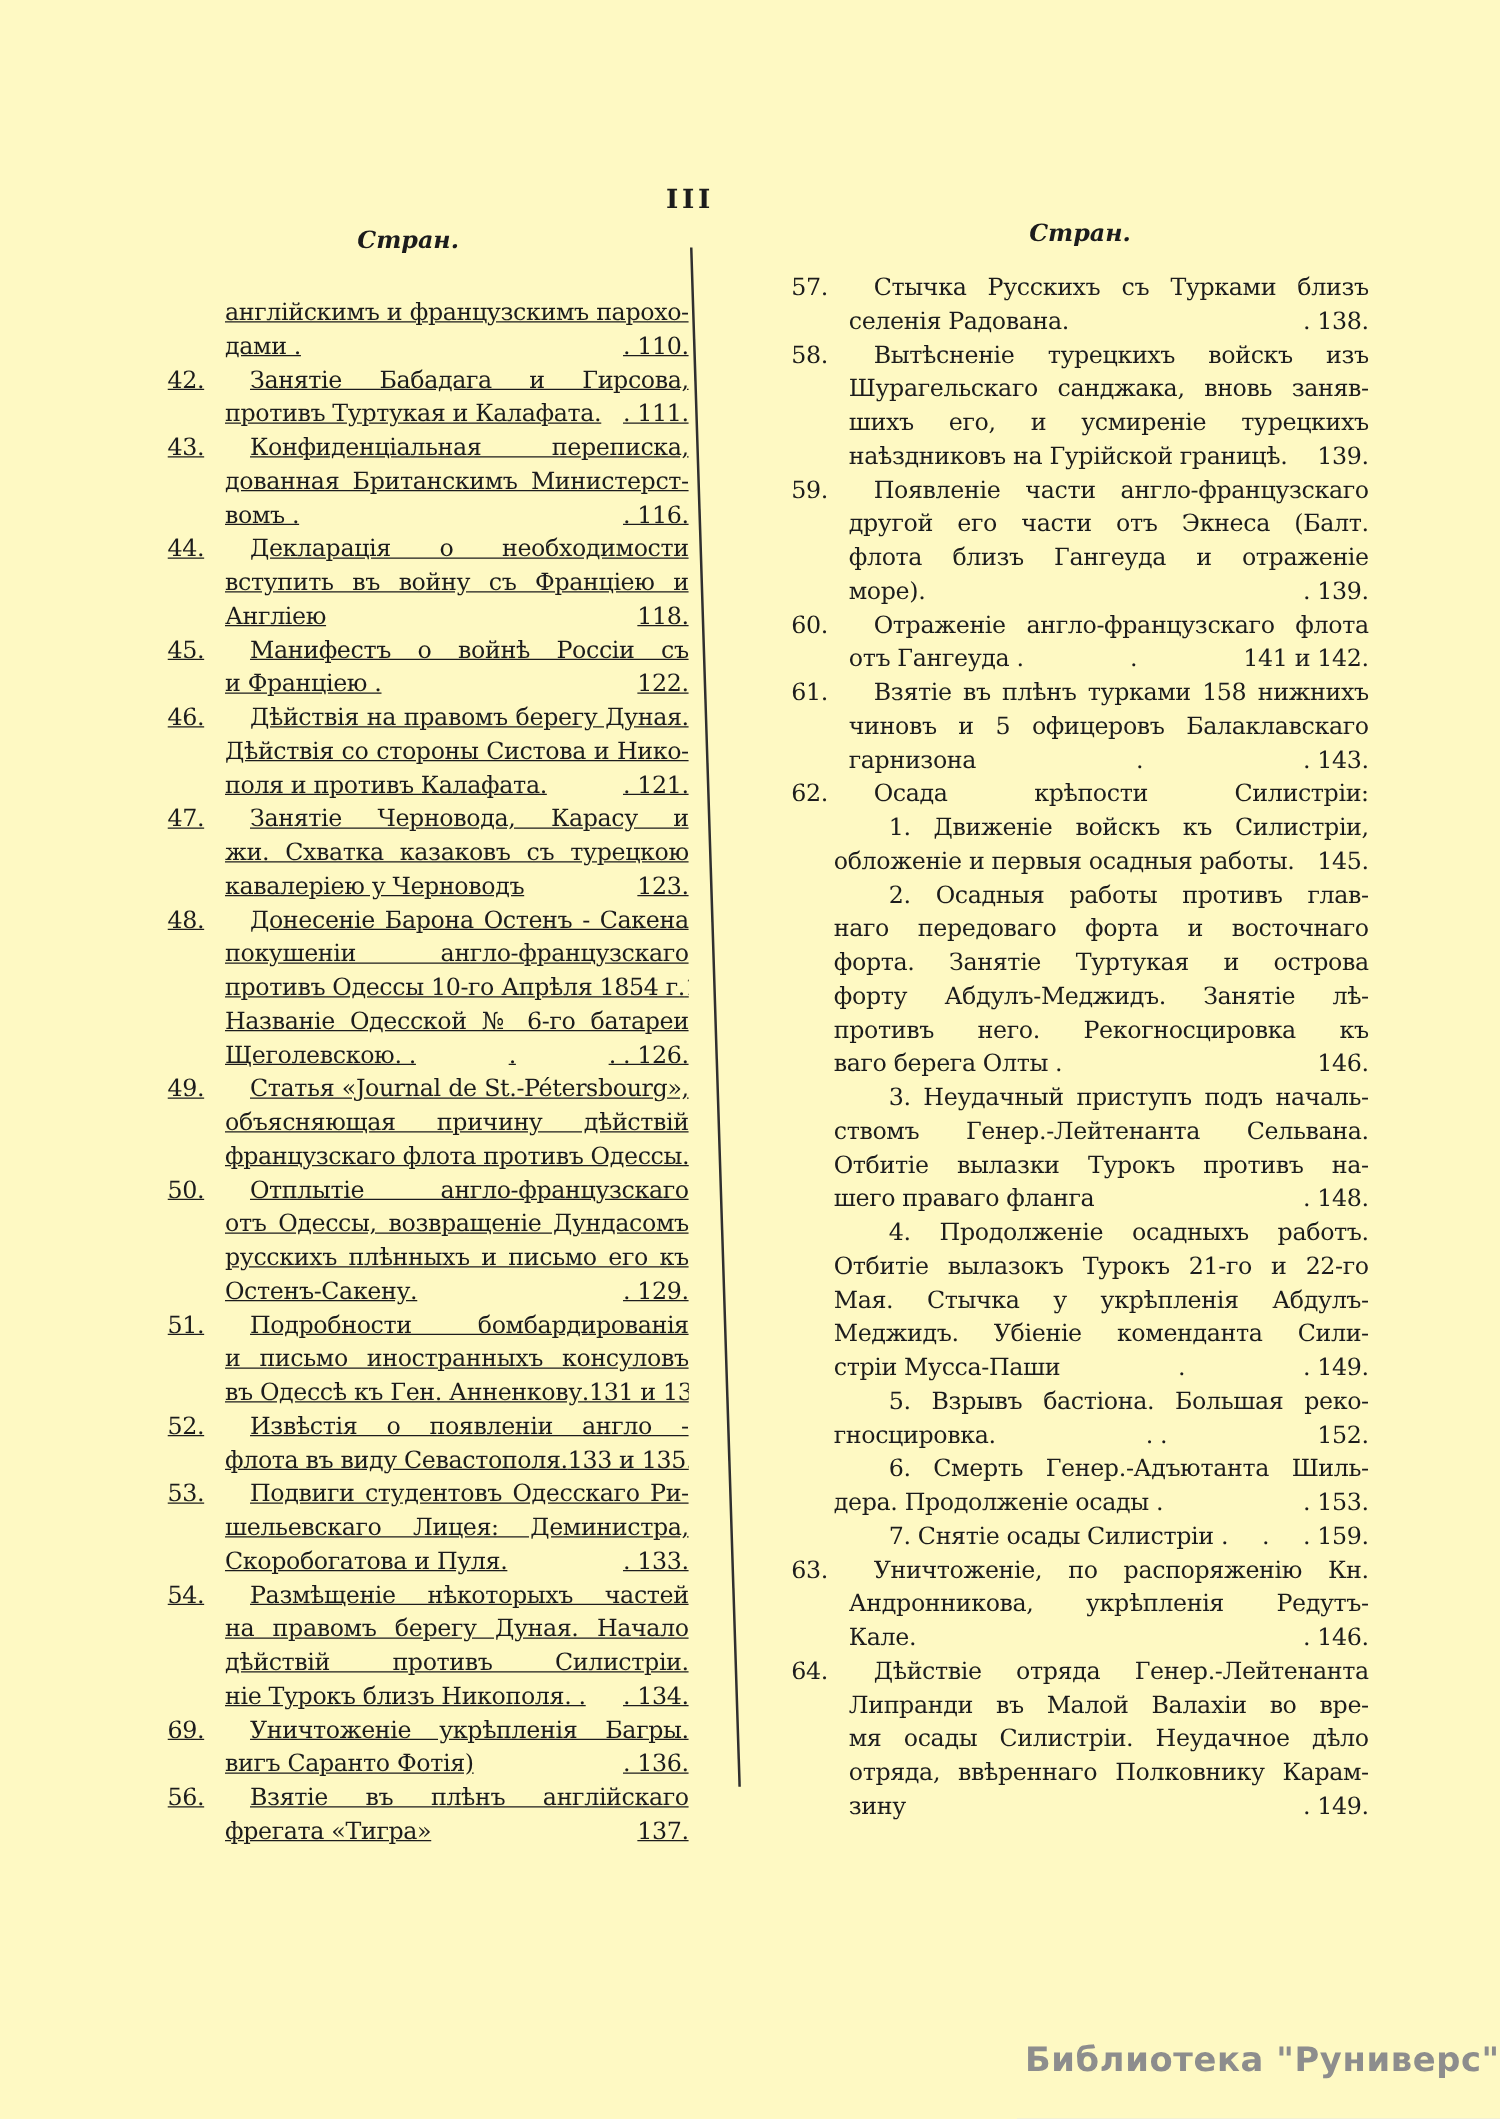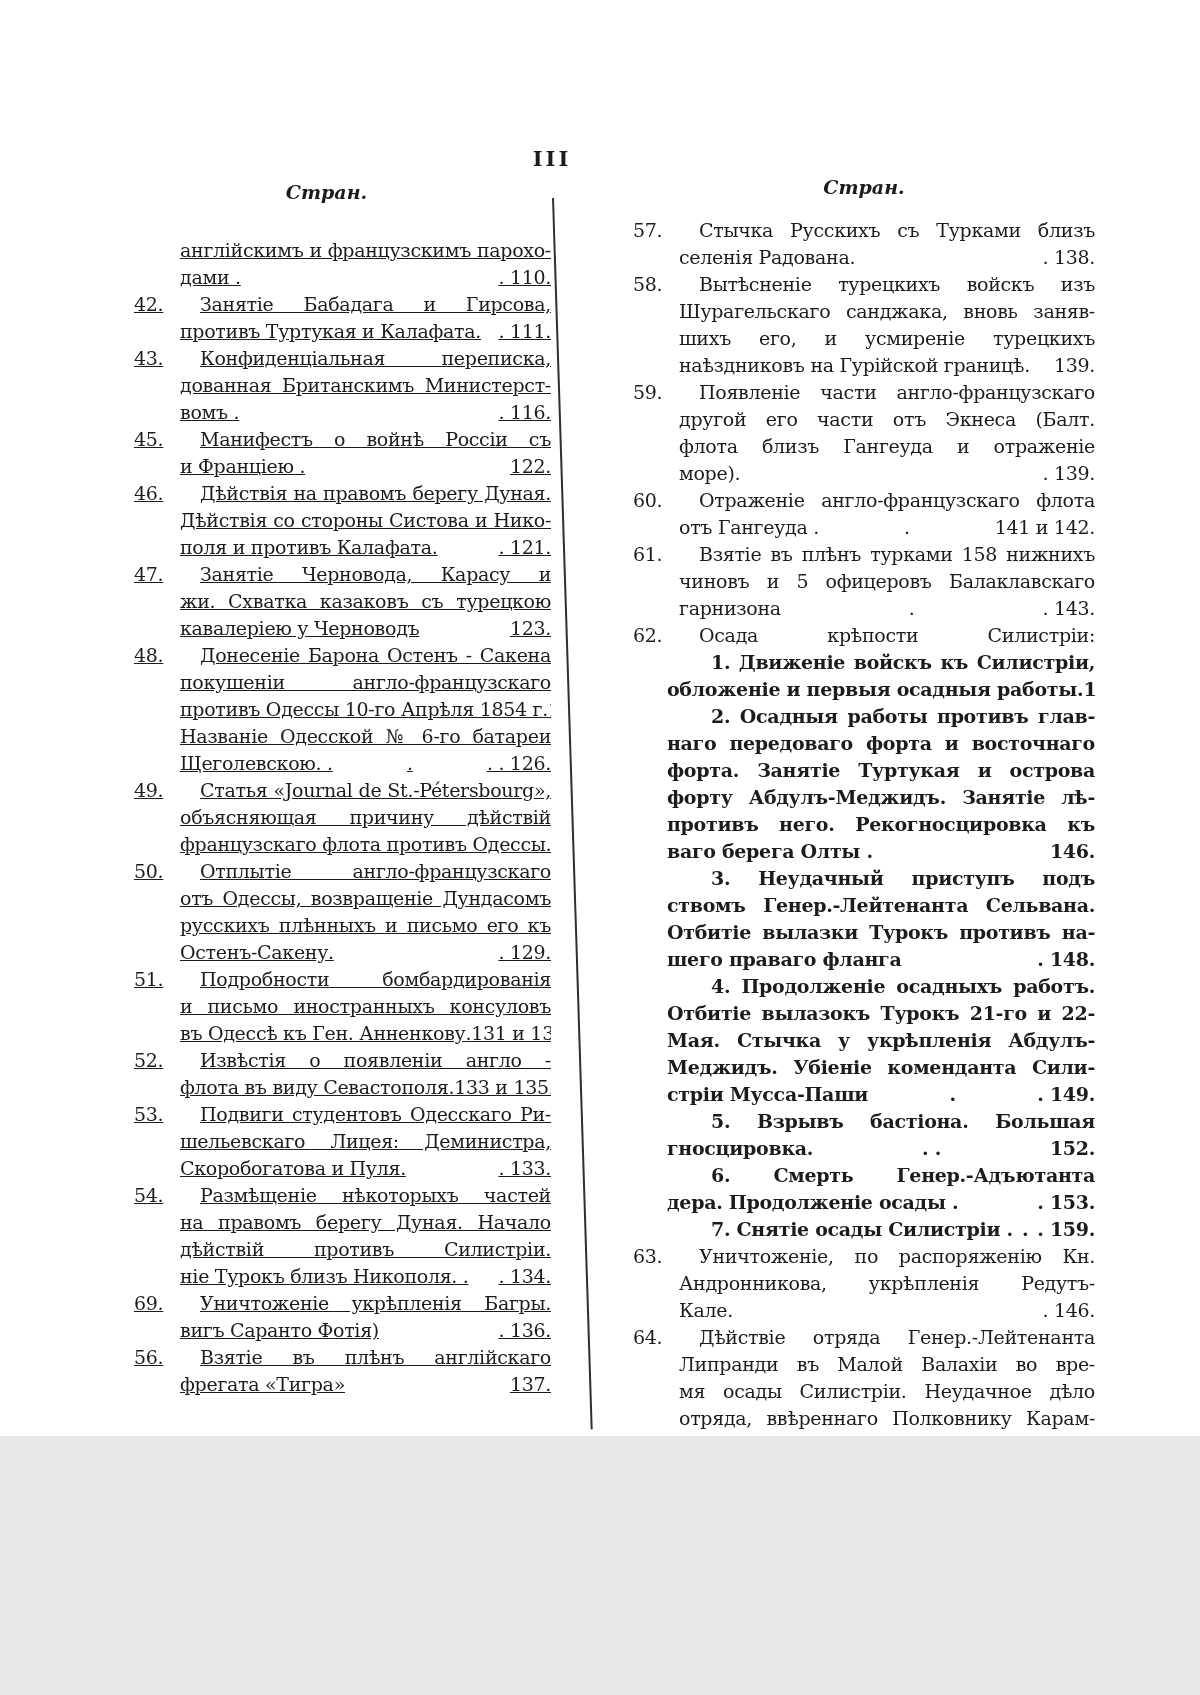--- a/index.html
+++ b/index.html
@@ -1,21 +1,21 @@
 <!DOCTYPE html>
 <html><head>
 <meta charset="utf-8">
 <style>
   html, body { margin: 0; padding: 0; background: #e8e8e6; }
   .page {
     position: relative;
     width: 1200px;
-    height: 1436px;
+    height: 1695px;
     margin: 0 auto;
-    background: #ffffff;
+    background: #fef9c3;
     color: #1c1c1c;
     font-family: "DejaVu Serif", "Liberation Serif", serif;
     overflow: hidden;
   }
   .folio {
     position: absolute;
     left: 492px; top: 146px; width: 120px;
     text-align: center;
     font-size: 21px; font-weight: bold; letter-spacing: 3px;
   }
@@ -47,21 +47,21 @@
     overflow: hidden;
   }
   .just { text-align: justify; text-align-last: justify; }
   .short { text-align: left; justify-content: center; }
   
   .main .line { padding-left: 46px; }
   .main .line.has-num { padding-left: 0; display: flex; gap: 20px; }
   .main .line.has-num .num { flex: 0 0 46px; white-space: pre; }
   .main .line.has-num .fill { flex: 1; text-align: justify; text-align-last: justify; }
   
-  .sub .line { padding-left: 34px; font-weight: bold; }
+  .sub .line { padding-left: 34px; }
   .sub .line.first.just { text-indent: 44px; }
   .sub .line.first.pageline { padding-left: 78px; }
   
   .pageline { display: flex; }
   .pageline .t  { white-space: pre; }
   .pageline .m  { margin-left: auto; white-space: pre; }
   .pageline .pg { margin-left: auto; white-space: pre; }
   .watermark {
     position: absolute;
     left: 820px; top: 1633px;
@@ -104,20 +104,31 @@
           <span class="fill">Конфиденціальная переписка, обнаро-</span>
         </div>
         <div class="line just"><span class="fill">дованная Британскимъ Министерст-</span></div>
         <div class="line pageline">
           <span class="t">вомъ .</span>
           <span class="pg">. 116.</span>
         </div>
       </div>
       <div class="entry main">
         <div class="line first just has-num">
+          <span class="num">44.</span>
+          <span class="fill">Декларація о необходимости Россіи</span>
+        </div>
+        <div class="line just"><span class="fill">вступить въ войну съ Франціею и</span></div>
+        <div class="line pageline">
+          <span class="t">Англіею</span>
+          <span class="pg">118.</span>
+        </div>
+      </div>
+      <div class="entry main">
+        <div class="line first just has-num">
           <span class="num">45.</span>
           <span class="fill">Манифестъ о войнѣ Россіи съ Англіею</span>
         </div>
         <div class="line pageline">
           <span class="t">и Франціею .</span>
           <span class="pg">122.</span>
         </div>
       </div>
       <div class="entry main">
         <div class="line first just has-num">

